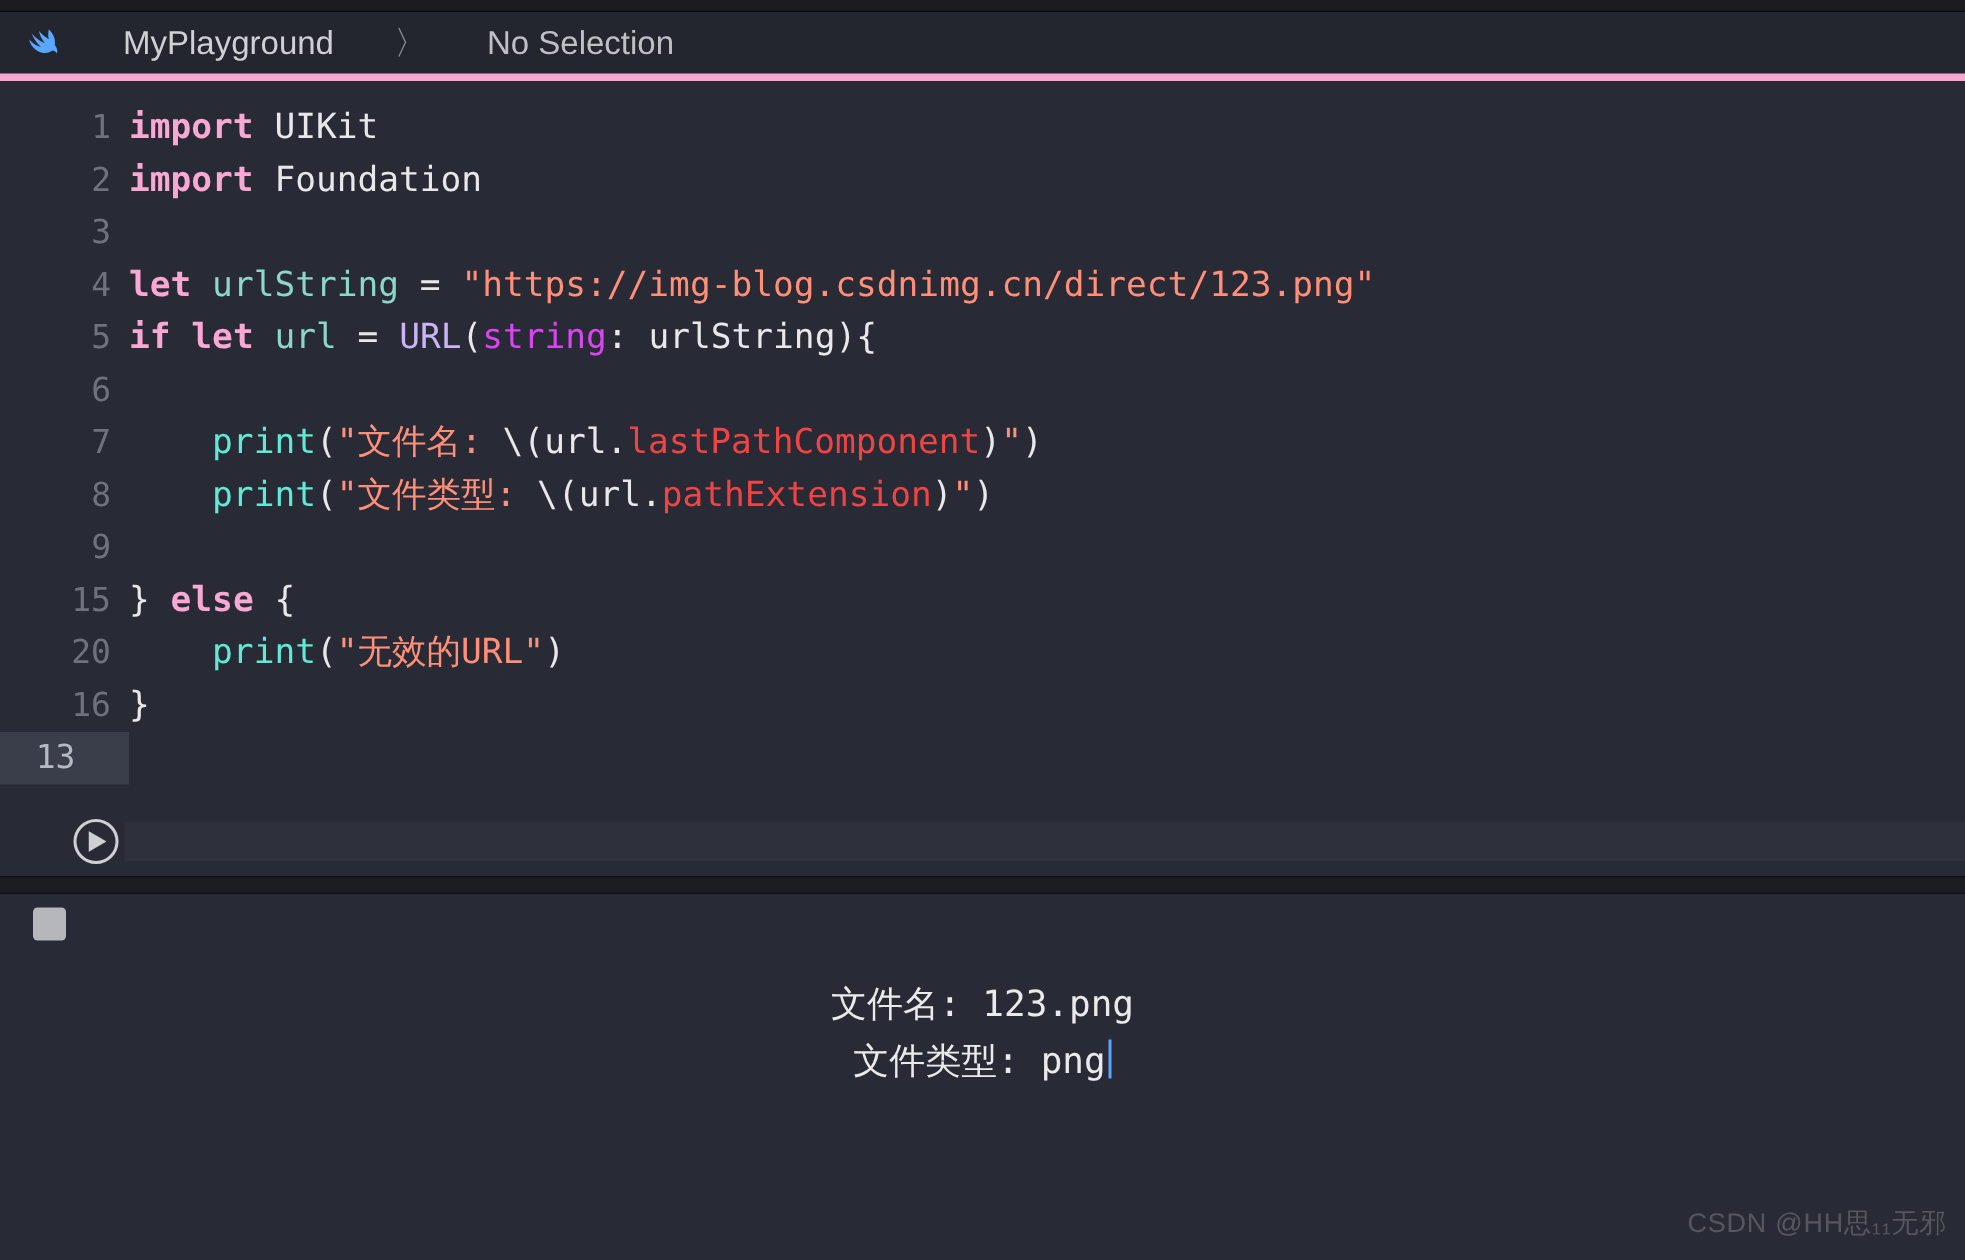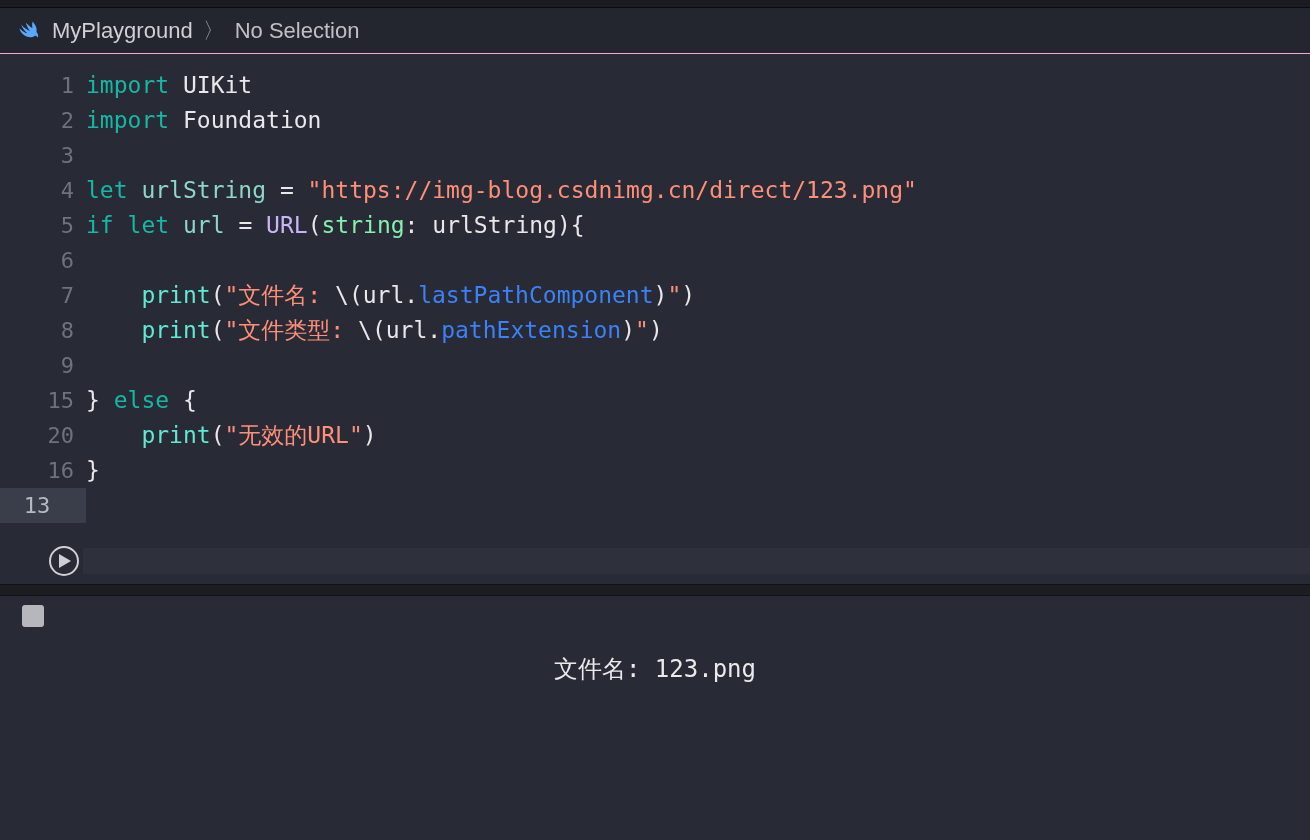--- a/index.html
+++ b/index.html
@@ -5,23 +5,23 @@
   * { margin: 0; padding: 0; box-sizing: border-box; }
   html, body { width: 1310px; height: 840px; background: #1e2029; font-family: "SF Mono", Menlo, Consolas, monospace; color: #d8d8d8; overflow: hidden; }
 
   .top-strip { height: 8px; background: #1a1c21; border-bottom: 1px solid #0d0d0d; }
 
   .breadcrumb {
     display: flex; align-items: center;
     height: 46px;
     padding: 0 18px;
     background: #24262f;
-    border-bottom: 1px solid #f9a8d4;
+    border-bottom: 5px solid #f9a8d4;
     font-family: -apple-system, "SF Pro Text", "Helvetica Neue", Arial, sans-serif;
-    font-size: 22px; color: #cfd0d4;
+    font-size: 22px; color: #cfd0d4; gap: 30px;
   }
   .swift-icon { width: 24px; height: 24px; margin-right: 10px; display:flex; align-items:center; justify-content:center;}
   .crumb-text { white-space: pre; }
   .crumb-sep { color: #8e9097; margin: 0 10px; }
   .crumb-secondary { color: #bfc0c4; }
 
   .editor {
     display: flex;
     background: #282a35;
     height: 530px;
@@ -39,28 +39,28 @@
   .gutter .ln { padding-right: 12px; }
   .gutter .ln.box { background: #3a3d4a; color:#b7b9c2; display:inline-block; width:100%;text-align:center; }
   .code {
     flex: 1;
     padding-top: 14px;
     font-size: 23px;
     line-height: 35px;
     white-space: pre;
     color: #e8e8ea;
   }
-  .kw   { color: #14b8a6; font-weight: 400; }
+  .kw   { color: #f9a8d4; font-weight: 700; }
   .type { color: #e8e8ea; }
   .id   { color: #e8e8ea; }
   .cls  { color: #c9b4f4; }
-  .arg  { color: #86efac; }
+  .arg  { color: #d946ef; }
   .str  { color: #ff8f78; }
   .punc { color: #e8e8ea; }
-  .prop { color: #3b82f6; margin-top: 25px; }
+  .prop { color: #ef4444; margin-top: 25px; }
   .fn   { color: #5eead4; }
   .decl { color: #8dd6c8; }
 
   .play-row {
     position: absolute; left: 49px; bottom: 6px;
     width: 100%; height: 34px;
     display:flex; align-items:center;
   }
   .play-row::before{
     content:""; position:absolute; left:34px; right:-49px; top:4px; bottom:4px;
@@ -144,13 +144,15 @@
 </div>
 
 <div class="divider"></div>
 
 <div class="console-hdr">
   <div class="stop-sq"></div>
 </div>
 
 <div class="console" id="console">
   <div>文件名: 123.png</div>
+    <div>文件类型: png<span class="cursor"></span></div>
+    <span class="watermark">CSDN @HH思₁₁无邪</span>
 </div>
 
 </body></html>

